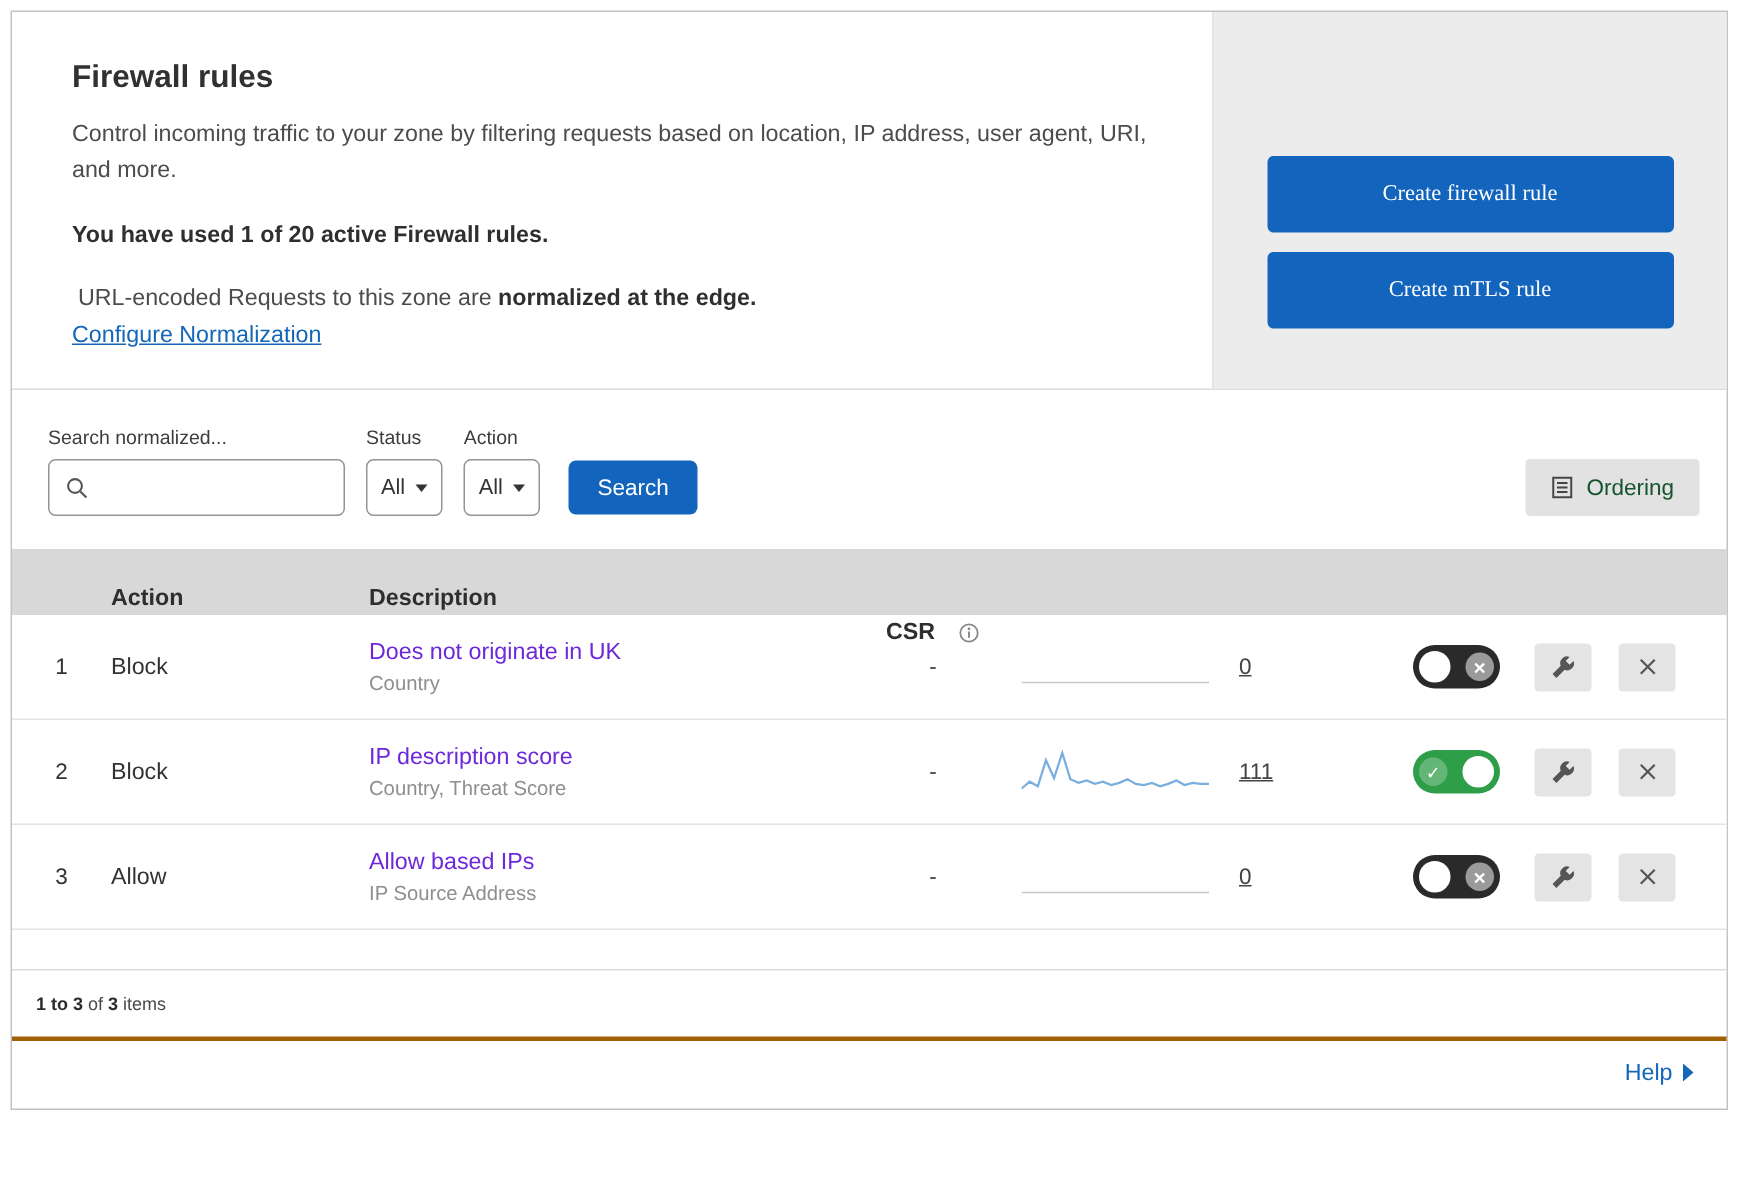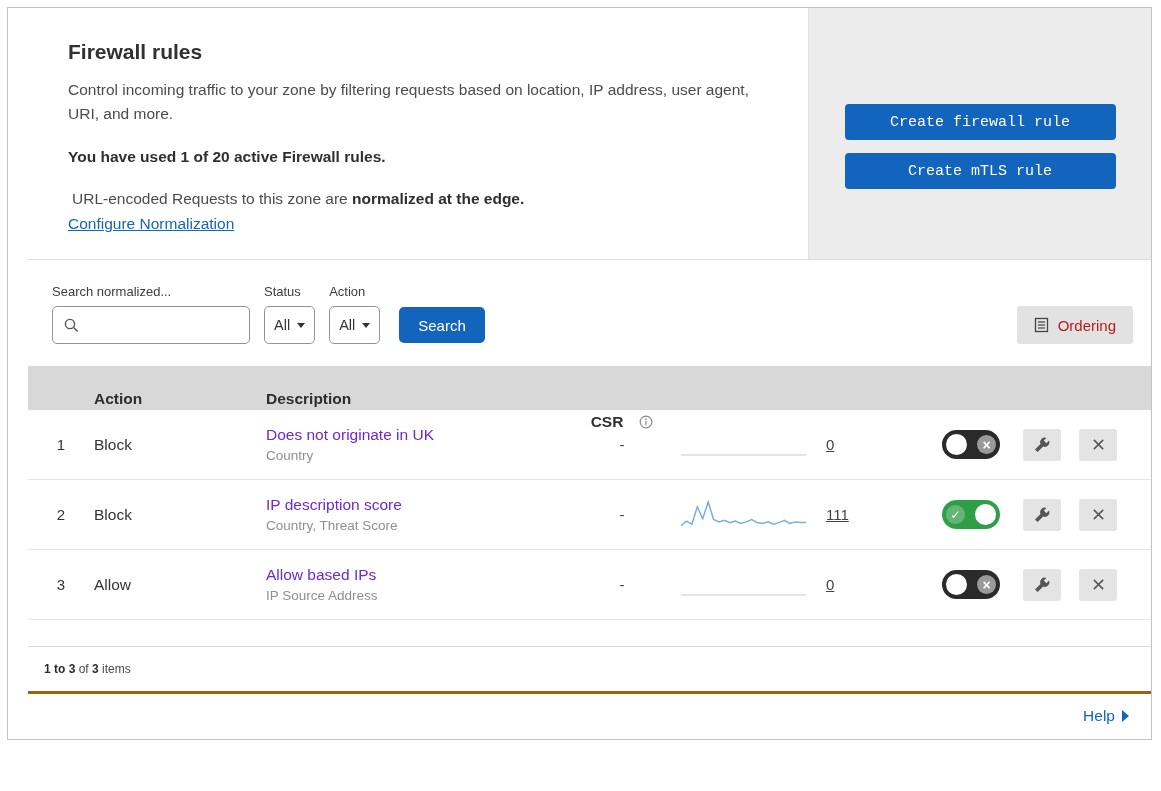--- a/index.html
+++ b/index.html
@@ -6,45 +6,45 @@
     --accent:#1264bd;
     --link:#1366b8;
     --green:#2f9e49;
     --toggle-off:#2a2a2a;
     --thead:#d8d8d8;
     --panel:#ececec;
     --spark:#7aaede;
   }
   *{box-sizing:border-box;}
   body{margin:0;background:#fff;font-family:"Liberation Sans","DejaVu Sans",sans-serif;color:#333;}
-  .frame{width:1145px;margin:7px;border:1px solid #c3c3c3;background:#fff;padding-left:20px;}
+  .frame{width:1145px;margin:7px;border:1px solid #c3c3c3;background:#fff;}
 
   
   .top{display:flex;border-bottom:1px solid #dcdcdc;}
   .intro{flex:1;padding:32px 40px 26px 40px;}
   .page-title{margin:0 0 14px 0;font-size:21px;font-weight:600;color:#313131;}
   .desc{margin:0 0 22px 0;font-size:15.5px;line-height:1.55;color:#4c4c4c;max-width:745px;}
   .usage{margin:0 0 24px 0;font-size:15.5px;font-weight:700;color:#2f2f2f;}
   .norm{margin:0 0 7px 4px;font-size:15.5px;color:#4c4c4c;}
   .norm strong{color:#2f2f2f;}
   .cfg-link{color:var(--link);text-decoration:underline;font-size:15.5px;cursor:pointer;}
   .side{width:343px;background:var(--panel);border-left:1px solid #e2e2e2;display:flex;flex-direction:column;align-items:center;padding-top:96px;gap:13px;}
-  .btn-primary{width:271px;height:36px;background:var(--accent);color:#fff;border:none;border-radius:4px;font-size:15px;font-family:Liberation Mono, monospace;cursor:pointer;}
+  .btn-primary{width:271px;height:51px;background:var(--accent);color:#fff;border:none;border-radius:4px;font-size:15px;font-family:Liberation Serif, serif;cursor:pointer;}
 
   
   .filters{display:flex;align-items:flex-end;padding:24px 18px 22px 24px;gap:14px;}
   .fgroup{display:flex;flex-direction:column;}
   .flabel{font-size:13px;color:#3d3d3d;margin-bottom:7px;}
   .searchbox{width:198px;height:38px;border:1px solid #949494;border-radius:5px;background:#fff;display:flex;align-items:center;padding:0 10px;}
   .searchbox input{border:none;outline:none;flex:1;font-size:14px;font-family:inherit;min-width:0;background:transparent;}
   .dropdown{height:38px;border:1px solid #949494;border-radius:5px;background:#fff;display:flex;align-items:center;gap:7px;padding:0 9px;font-size:14.5px;color:#333;cursor:pointer;}
   .caret{width:0;height:0;border-left:4.5px solid transparent;border-right:4.5px solid transparent;border-top:5px solid #333;}
   .btn-search{height:36px;padding:0 19px;margin-left:5px;margin-bottom:1px;background:var(--accent);color:#fff;border:none;border-radius:5px;font-size:15px;font-family:inherit;cursor:pointer;}
   .filler{flex:1;}
-  .btn-ordering{height:38px;padding:0 17px;background:#e2e2e2;border:none;border-radius:3px;font-size:15px;color:#b91c1c;font-family:inherit;display:flex;align-items:center;gap:9px;cursor:pointer;}
+  .btn-ordering{height:38px;padding:0 17px;background:#e2e2e2;border:none;border-radius:3px;font-size:15px;color:#14532d;font-family:inherit;display:flex;align-items:center;gap:9px;cursor:pointer;}
 
   
   .grid{display:grid;grid-template-columns:66px 172px 1fr 118px 238px 104px 56px 72px;align-items:center;}
   .thead{background:var(--thead);height:44px;font-size:15.5px;font-weight:600;color:#2e2e2e;}
   .th-csr{justify-self:center;display:flex;align-items:center;gap:16px;margin-top:47px;}
   .trow{height:70px;border-bottom:1px solid #e4e4e4;background:#fff;}
   .cell-num{text-align:center;font-size:15px;color:#333;}
   .cell-action{font-size:15.5px;color:#333;}
   .cell-desc .d-main{font-size:15.5px;color:#6d28d9;}
   .cell-desc .d-sub{font-size:13.5px;color:#8f8f8f;margin-top:4px;}

